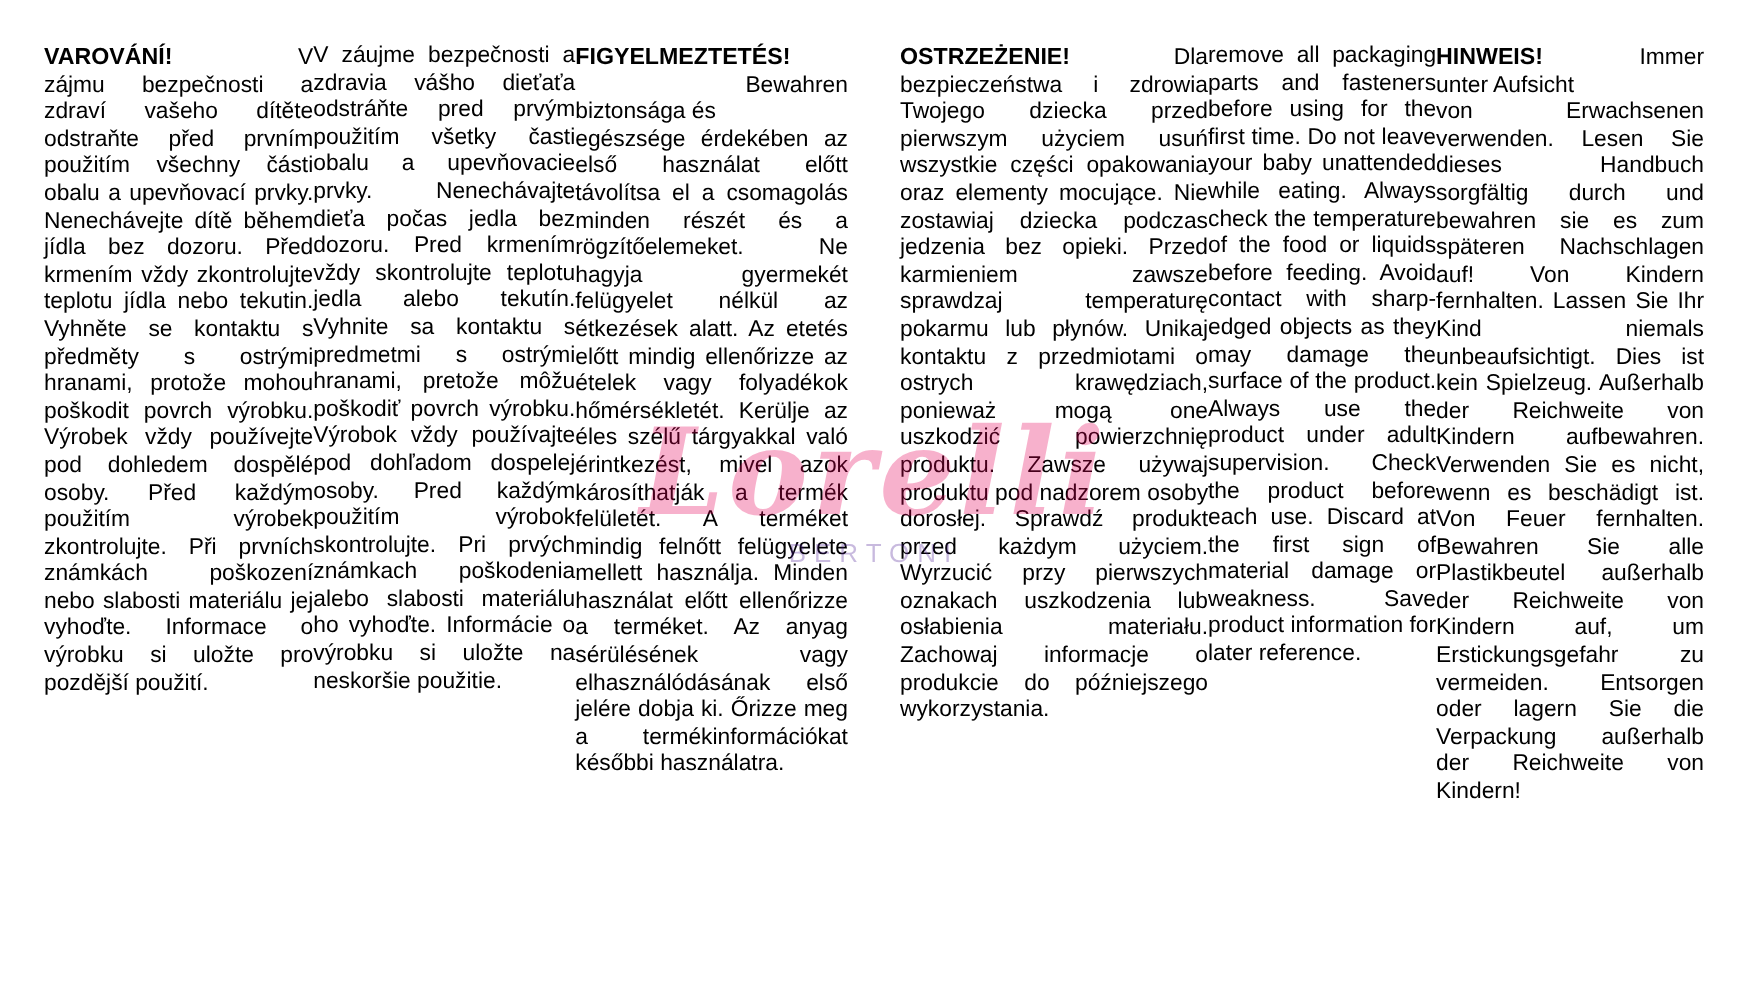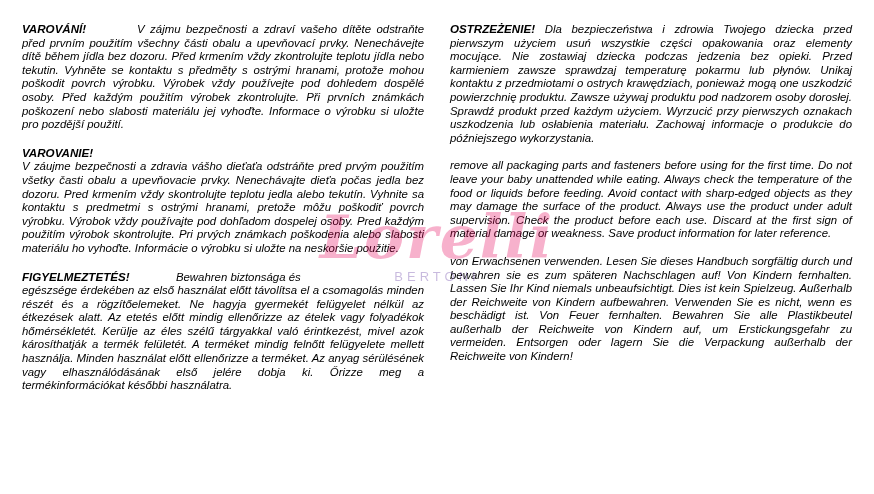--- a/index.html
+++ b/index.html
@@ -59,22 +59,21 @@
     position: relative;
     z-index: 2;
     display: flex;
     flex-direction: row;
     gap: 26px;
     height: 100%;
   }
   .col {
     width: 402px;
     display: flex;
-    flex-direction: column;
-    font-style: italic;
+    flex-direction: row;
   }
   .block {
     margin-bottom: 14px;
   }
   .block p {
     margin: 0;
     font-size: 11.4px;
     line-height: 13.6px;
     text-align: justify;
     text-justify: inter-word;
@@ -114,23 +113,20 @@
 
       <div class="block">
         <p>
           <span class="heading">VAROVÁNÍ!</span>
           <span class="spacer-inline"></span>
           <span>V zájmu bezpečnosti a zdraví vašeho dítěte odstraňte před prvním použitím všechny části obalu a upevňovací prvky. Nenechávejte dítě během jídla bez dozoru. Před krmením vždy zkontrolujte teplotu jídla nebo tekutin. Vyhněte se kontaktu s předměty s ostrými hranami, protože mohou poškodit povrch výrobku. Výrobek vždy používejte pod dohledem dospělé osoby. Před každým použitím výrobek zkontrolujte. Při prvních známkách poškození nebo slabosti materiálu jej vyhoďte. Informace o výrobku si uložte pro pozdější použití.</span>
         </p>
       </div>
 
       <div class="block">
-        <p>
-          <span class="heading">VAROVANIE!</span>
-        </p>
         <p>V záujme bezpečnosti a zdravia vášho dieťaťa odstráňte pred prvým použitím všetky časti obalu a upevňovacie prvky. Nenechávajte dieťa počas jedla bez dozoru. Pred krmením vždy skontrolujte teplotu jedla alebo tekutín. Vyhnite sa kontaktu s predmetmi s ostrými hranami, pretože môžu poškodiť povrch výrobku. Výrobok vždy používajte pod dohľadom dospelej osoby. Pred každým použitím výrobok skontrolujte. Pri prvých známkach poškodenia alebo slabosti materiálu ho vyhoďte. Informácie o výrobku si uložte na neskoršie použitie.</p>
       </div>
 
       <div class="block">
         <p>
           <span class="heading">FIGYELMEZTETÉS!</span>
           <span class="spacer-inline"></span>
           <span>Bewahren biztonsága és</span>
         </p>
         <p>egészsége érdekében az első használat előtt távolítsa el a csomagolás minden részét és a rögzítőelemeket. Ne hagyja gyermekét felügyelet nélkül az étkezések alatt. Az etetés előtt mindig ellenőrizze az ételek vagy folyadékok hőmérsékletét. Kerülje az éles szélű tárgyakkal való érintkezést, mivel azok károsíthatják a termék felületét. A terméket mindig felnőtt felügyelete mellett használja. Minden használat előtt ellenőrizze a terméket. Az anyag sérülésének vagy elhasználódásának első jelére dobja ki. Őrizze meg a termékinformációkat későbbi használatra.</p>
@@ -145,19 +141,24 @@
           <span class="heading">OSTRZEŻENIE!</span>
           <span>Dla bezpieczeństwa i zdrowia Twojego dziecka przed pierwszym użyciem usuń wszystkie części opakowania oraz elementy mocujące. Nie zostawiaj dziecka podczas jedzenia bez opieki. Przed karmieniem zawsze sprawdzaj temperaturę pokarmu lub płynów. Unikaj kontaktu z przedmiotami o ostrych krawędziach, ponieważ mogą one uszkodzić powierzchnię produktu. Zawsze używaj produktu pod nadzorem osoby dorosłej. Sprawdź produkt przed każdym użyciem. Wyrzucić przy pierwszych oznakach uszkodzenia lub osłabienia materiału. Zachowaj informacje o produkcie do późniejszego wykorzystania.</span>
         </p>
       </div>
 
       <div class="block">
         <p>remove all packaging parts and fasteners before using for the first time. Do not leave your baby unattended while eating. Always check the temperature of the food or liquids before feeding. Avoid contact with sharp-edged objects as they may damage the surface of the product. Always use the product under adult supervision. Check the product before each use. Discard at the first sign of material damage or weakness. Save product information for later reference.</p>
       </div>
 
       <div class="block">
+        <p class="right-head-wrap">
+          <span class="heading-right">HINWEIS!</span>
+          <span class="spacer-inline"></span>
+          <span>Immer unter Aufsicht</span>
+        </p>
         <p>von Erwachsenen verwenden. Lesen Sie dieses Handbuch sorgfältig durch und bewahren sie es zum späteren Nachschlagen auf! Von Kindern fernhalten. Lassen Sie Ihr Kind niemals unbeaufsichtigt. Dies ist kein Spielzeug. Außerhalb der Reichweite von Kindern aufbewahren. Verwenden Sie es nicht, wenn es beschädigt ist. Von Feuer fernhalten. Bewahren Sie alle Plastikbeutel außerhalb der Reichweite von Kindern auf, um Erstickungsgefahr zu vermeiden. Entsorgen oder lagern Sie die Verpackung außerhalb der Reichweite von Kindern!</p>
       </div>
 
     </div>
 
   </div>
 </div>
 
 </body></html>

